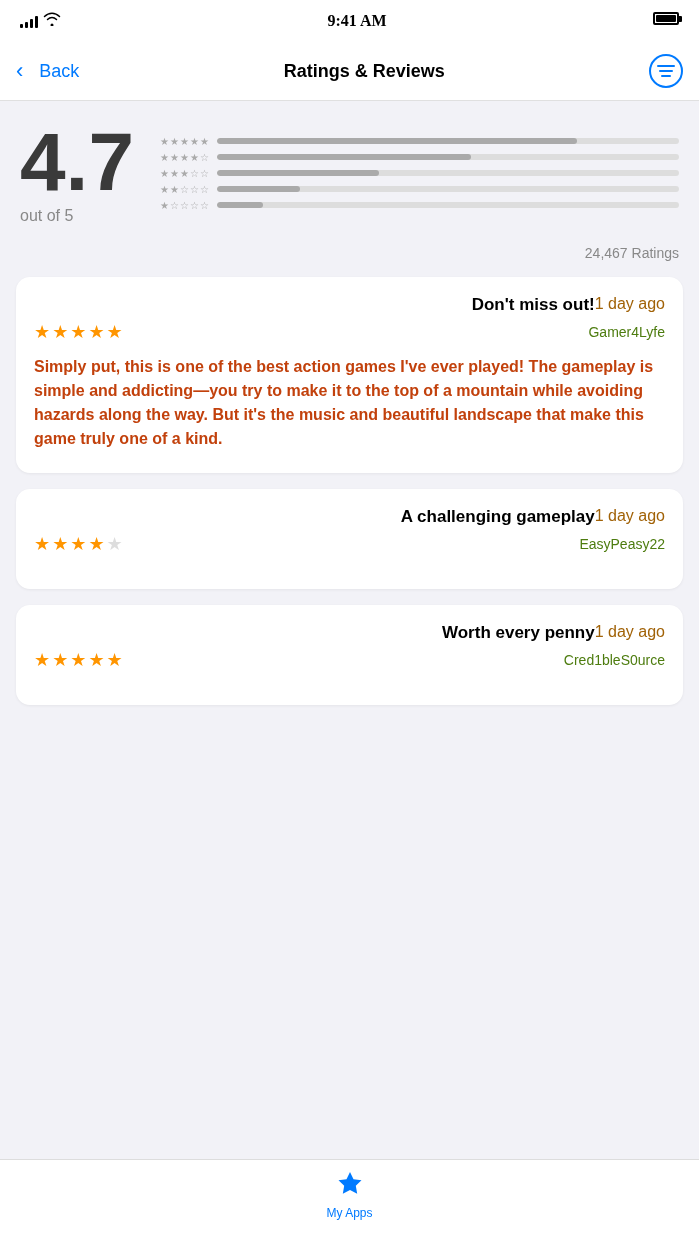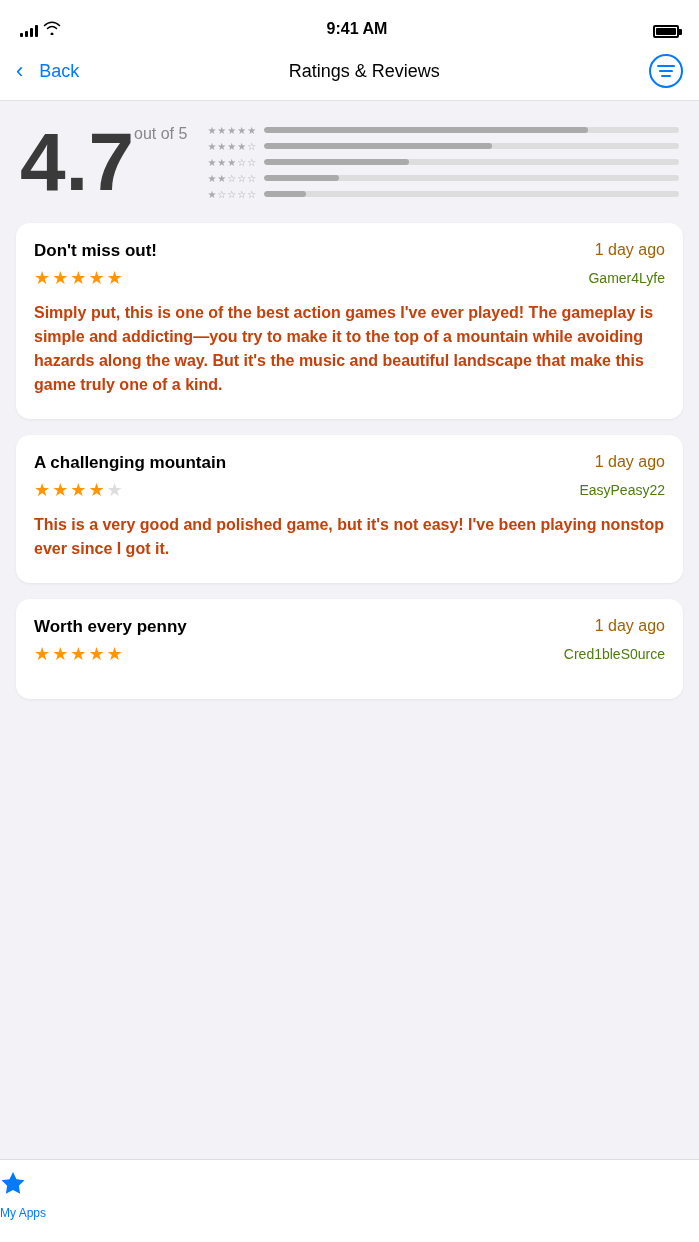--- a/index.html
+++ b/index.html
@@ -11,23 +11,24 @@
       min-height: 1242px;
       position: relative;
       overflow-x: hidden;
     }
 
     
     .status-bar {
       background: #fff;
       display: flex;
       justify-content: space-between;
-      align-items: flex-end;
+      align-items: flex-start;
       padding: 12px 20px 6px;
       height: 44px;
+      font-family: Liberation Serif, serif;
     }
     .status-left { display: flex; align-items: center; gap: 5px; }
     .status-time { font-size: 16px; font-weight: 600; text-align: center; flex: 1; }
     .status-right { display: flex; align-items: center; justify-content: flex-end; }
 
     
     .nav-bar {
       background: #fff;
       display: flex;
       align-items: center;
@@ -38,21 +39,21 @@
     .nav-back {
       display: flex;
       align-items: center;
       color: #007aff;
       font-size: 18px;
       gap: 4px;
       cursor: pointer;
     }
     .nav-title {
       font-size: 18px;
-      font-weight: 400;
+      font-weight: 700;
       color: #000;
     }
     .nav-filter {
       width: 34px;
       height: 34px;
       border: 2px solid #007aff;
       border-radius: 50%;
       display: flex;
       align-items: center;
       justify-content: center;
@@ -68,20 +69,21 @@
     
     .rating-summary {
       display: flex;
       align-items: center;
       gap: 20px;
       margin-bottom: 20px;
       padding: 0 4px;
     }
     .rating-big {
       display: flex;
+      flex-direction: column;
       align-items: flex-start;
       min-width: 120px;
     }
     .rating-number {
       font-size: 82px;
       font-weight: 700;
       color: #3a3a3a;
       line-height: 1;
     }
     .rating-outof {
@@ -131,21 +133,21 @@
     
     .review-card {
       background: #fff;
       border-radius: 14px;
       padding: 18px 18px 22px;
       margin-bottom: 16px;
       box-shadow: 0 1px 3px rgba(0,0,0,0.06);
     }
     .review-header {
       display: flex;
-      justify-content: space-between;
+      justify-content: flex-end;
       align-items: flex-start;
       margin-bottom: 6px;
     }
     .review-title {
       font-size: 17px;
       font-weight: 700;
       color: #000;
     }
     .review-date {
       font-size: 16px;
@@ -183,20 +185,21 @@
       background: #fff;
       border-top: 1px solid #ddd;
       display: flex;
       align-items: flex-start;
       padding-top: 10px;
     }
     .tab-item {
       flex: 1;
       display: flex;
       flex-direction: column;
+      align-items: center;
       gap: 4px;
       cursor: pointer;
     }
     .tab-icon { font-size: 24px; }
     .tab-label { font-size: 12px; }
     .tab-item.active .tab-label { color: #007aff; }
     .tab-item.active .tab-icon { color: #007aff; }
     .tab-item.inactive .tab-label { color: #8e8e93; }
     .tab-item.inactive .tab-icon { color: #8e8e93; }
 
@@ -358,20 +361,21 @@
           <span class="bar-star">☆</span>
           <span class="bar-star">☆</span>
         </div>
         <div class="bar-track">
           <div class="bar-fill" style="width:10%"></div>
         </div>
       </div>
     </div>
   </div>
 
+  <div class="ratings-count">24,467 Ratings</div>
 
   <div class="review-card">
     <div class="review-header">
       <span class="review-title">Don't miss out!</span>
       <span class="review-date">1 day ago</span>
     </div>
     <div class="review-meta">
       <div class="review-stars">
         <span class="star-filled">★</span>
         <span class="star-filled">★</span>
@@ -379,34 +383,33 @@
         <span class="star-filled">★</span>
         <span class="star-filled">★</span>
       </div>
       <span class="review-author">Gamer4Lyfe</span>
     </div>
     <p class="review-body">Simply put, this is one of the best action games I've ever played! The gameplay is simple and addicting—you try to make it to the top of a mountain while avoiding hazards along the way. But it's the music and beautiful landscape that make this game truly one of a kind.</p>
   </div>
 
   <div class="review-card">
     <div class="review-header">
-      <span class="review-title">A challenging mountain</span>
+      <span class="review-title">A challenging gameplay</span>
       <span class="review-date">1 day ago</span>
     </div>
     <div class="review-meta">
       <div class="review-stars">
         <span class="star-filled">★</span>
         <span class="star-filled">★</span>
         <span class="star-filled">★</span>
         <span class="star-filled">★</span>
         <span class="star-empty">★</span>
       </div>
       <span class="review-author">EasyPeasy22</span>
     </div>
-    <p class="review-body">This is a very good and polished game, but it's not easy! I've been playing nonstop ever since I got it.</p>
   </div>
 
   <div class="review-card">
     <div class="review-header">
       <span class="review-title">Worth every penny</span>
       <span class="review-date">1 day ago</span>
     </div>
     <div class="review-meta">
       <div class="review-stars">
         <span class="star-filled">★</span>

